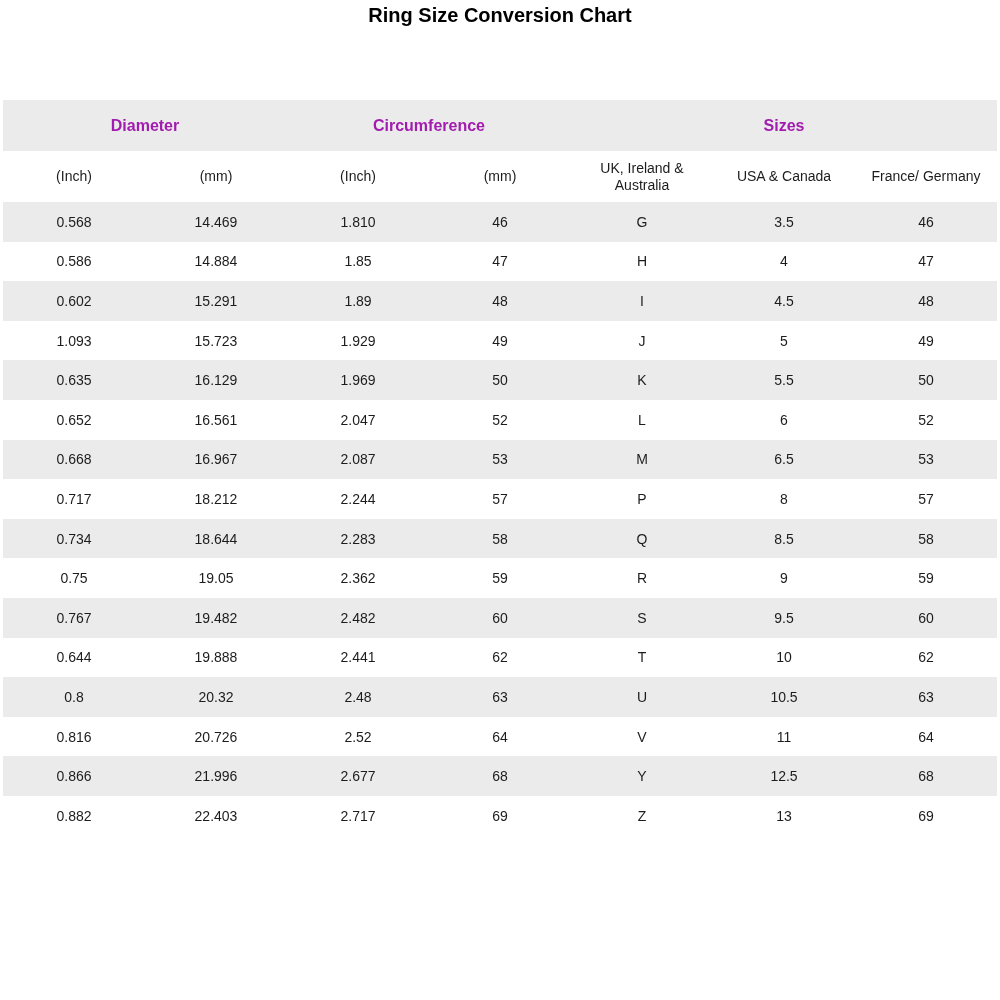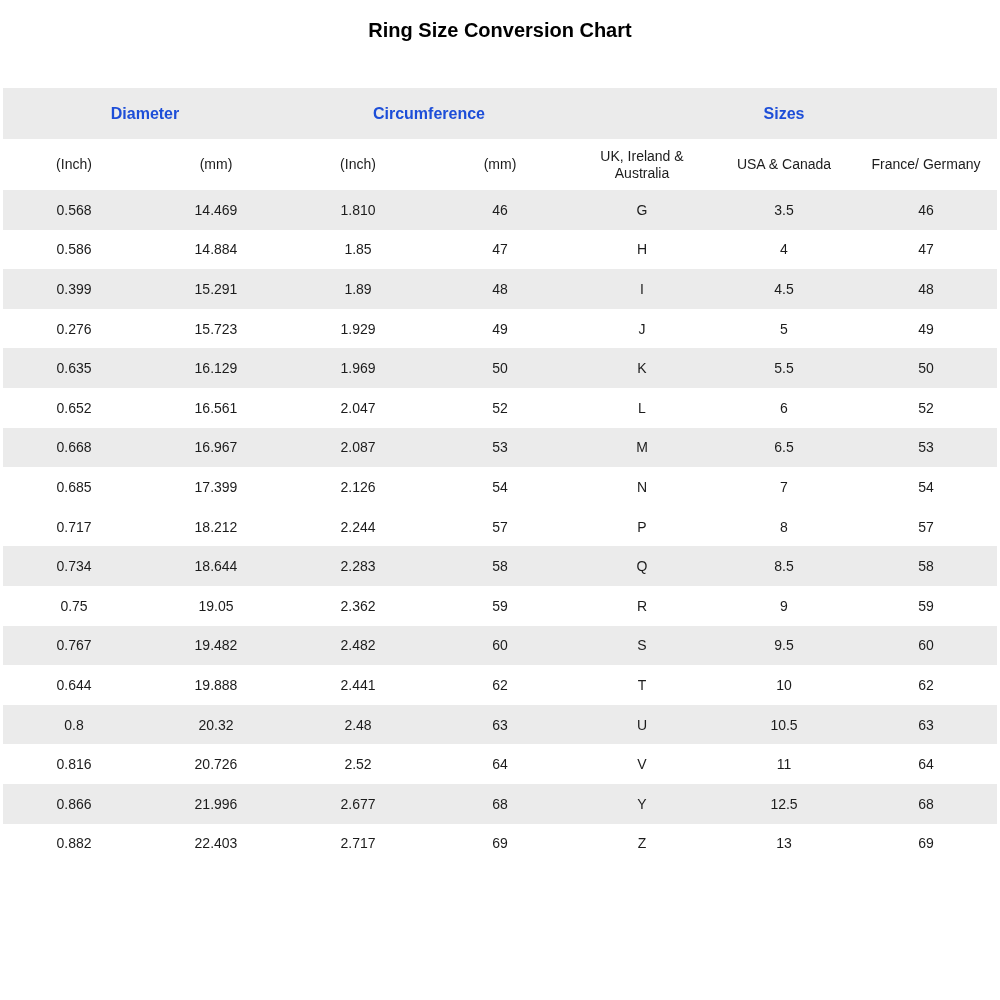--- a/index.html
+++ b/index.html
@@ -7,22 +7,22 @@
     margin: 0;
     padding: 0;
     width: 1000px;
     height: 1000px;
     background: #ffffff;
     font-family: "Liberation Sans", sans-serif;
     color: #1c1c1c;
   }
   .page-title {
     margin: 0;
-    padding-top: 19px;
-    height: 88px;
+    padding-top: 4px;
+    height: 100px;
     text-align: center;
     font-size: 20px;
     font-weight: bold;
     color: #000000;
   }
   table.conversion-table {
     width: 994px;
     margin: 0 3px;
     border-collapse: collapse;
     table-layout: fixed;
@@ -32,21 +32,21 @@
     text-align: center;
     vertical-align: middle;
     padding: 0 8px;
     border: none;
   }
   tr.group-header-row th {
     height: 51px;
     background: #ebebeb;
     font-size: 16px;
     font-weight: bold;
-    color: #1d4ed8;
+    color: #a21caf;
   }
   tr.sub-header-row th {
     height: 51px;
     background: #ffffff;
     font-size: 14px;
     font-weight: normal;
     line-height: 17px;
     color: #1c1c1c;
   }
   tbody td {
@@ -101,30 +101,30 @@
       <tr>
         <td>0.586</td>
         <td>14.884</td>
         <td>1.85</td>
         <td>47</td>
         <td>H</td>
         <td>4</td>
         <td>47</td>
       </tr>
       <tr class="stripe">
-        <td>0.399</td>
+        <td>0.602</td>
         <td>15.291</td>
         <td>1.89</td>
         <td>48</td>
         <td>I</td>
         <td>4.5</td>
         <td>48</td>
       </tr>
       <tr>
-        <td>0.276</td>
+        <td>1.093</td>
         <td>15.723</td>
         <td>1.929</td>
         <td>49</td>
         <td>J</td>
         <td>5</td>
         <td>49</td>
       </tr>
       <tr class="stripe">
         <td>0.635</td>
         <td>16.129</td>
@@ -146,29 +146,20 @@
       <tr class="stripe">
         <td>0.668</td>
         <td>16.967</td>
         <td>2.087</td>
         <td>53</td>
         <td>M</td>
         <td>6.5</td>
         <td>53</td>
       </tr>
       <tr>
-        <td>0.685</td>
-        <td>17.399</td>
-        <td>2.126</td>
-        <td>54</td>
-        <td>N</td>
-        <td>7</td>
-        <td>54</td>
-      </tr>
-      <tr>
         <td>0.717</td>
         <td>18.212</td>
         <td>2.244</td>
         <td>57</td>
         <td>P</td>
         <td>8</td>
         <td>57</td>
       </tr>
       <tr class="stripe">
         <td>0.734</td>

